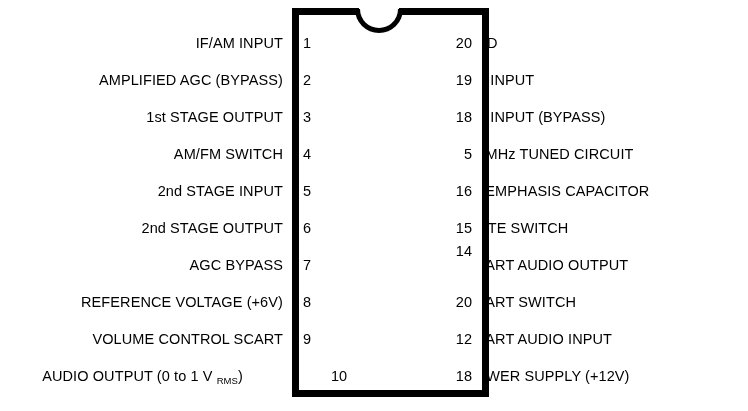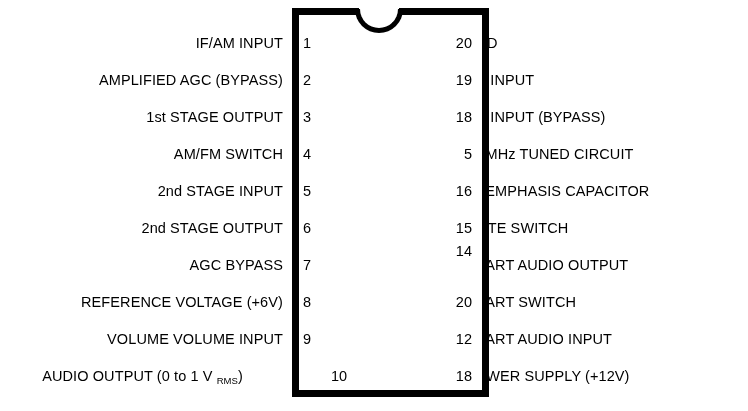--- a/index.html
+++ b/index.html
@@ -149,21 +149,21 @@
       </div>
       <div class="pin-row left" style="top: 247px;">
         <span class="pin-label left">AGC BYPASS</span>
         <span class="pin-pad"></span>
       </div>
       <div class="pin-row left" style="top: 284px;">
         <span class="pin-label left">REFERENCE VOLTAGE (+6V)</span>
         <span class="pin-pad"></span>
       </div>
       <div class="pin-row left" style="top: 321px;">
-        <span class="pin-label left">VOLUME VOLUME INPUT</span>
+        <span class="pin-label left">VOLUME CONTROL SCART</span>
         <span class="pin-pad"></span>
       </div>
       <div class="pin-row left" style="top: 358px; gap: 40px;">
         <span class="pin-label left">AUDIO OUTPUT (0 to 1 V <sub>RMS</sub>)</span>
         <span class="pin-pad"></span>
       </div>
     </div>
   <div id="right-column">
       <div class="pin-row right" style="top: 25px;">
         <span class="pin-pad"></span>

